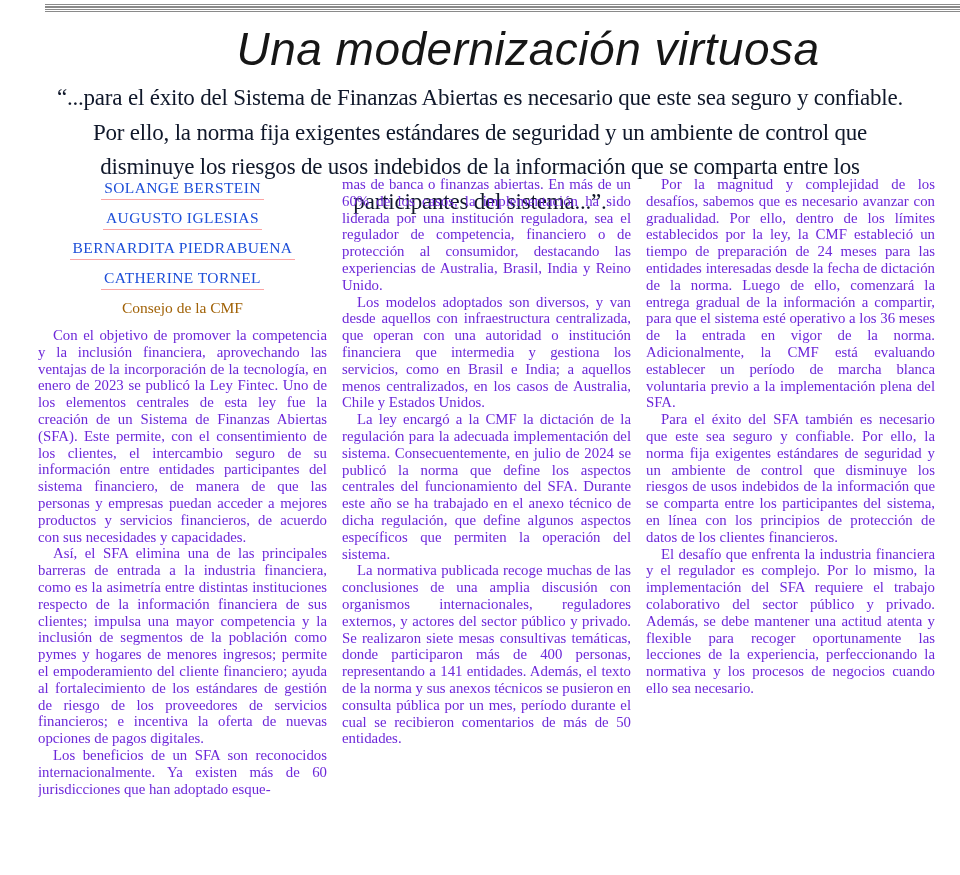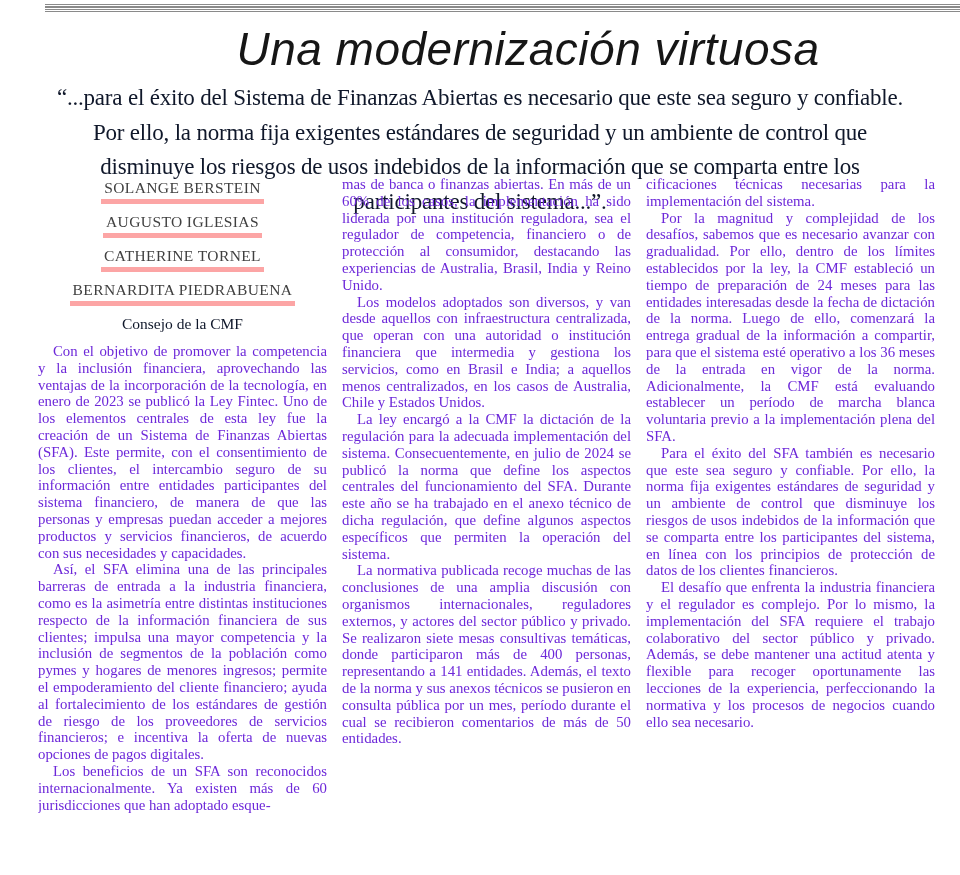--- a/index.html
+++ b/index.html
@@ -46,26 +46,26 @@
     display: flex; gap: 15px; overflow: hidden;
   }
   .col { flex: 0 0 289px; width: 289px; }
 
   .byline { text-align: center; padding: 3px 0 10px; }
   .name-row { margin-bottom: 9px; }
   .author-name {
     display: inline-block;
     font-size: 15.5px; line-height: 18.5px;
     letter-spacing: 0.4px;
-    border-bottom: 5px solid #fca5a5;
+    border-bottom: 1px solid #fca5a5;
     padding: 0 3px 1.5px;
-    color: #404040;
+    color: #1d4ed8;
     white-space: nowrap;
   }
-  .affiliation { font-size: 15.5px; line-height: 18px; margin-top: 2px; color: #0f172a; }
+  .affiliation { font-size: 15.5px; line-height: 18px; margin-top: 2px; color: #a16207; }
 
   .col p {
     margin: 0;
     font-size: 14.8px;
     line-height: 16.8px;
     text-align: justify;
     color: #6d28d9;
   }
   .col p.indent { text-indent: 15px; }
 </style>
@@ -84,40 +84,39 @@
 
     <div class="col">
       <div class="byline">
         <div class="name-row">
           <span class="author-name">SOLANGE BERSTEIN</span>
         </div>
         <div class="name-row">
           <span class="author-name">AUGUSTO IGLESIAS</span>
         </div>
         <div class="name-row">
-          <span class="author-name">CATHERINE TORNEL</span>
+          <span class="author-name">BERNARDITA PIEDRABUENA</span>
         </div>
         <div class="name-row">
-          <span class="author-name">BERNARDITA PIEDRABUENA</span>
+          <span class="author-name">CATHERINE TORNEL</span>
         </div>
         <div class="affiliation">Consejo de la CMF</div>
       </div>
       <p class="indent">Con el objetivo de promover la competencia y la inclusión financiera, aprovechando las ventajas de la incorporación de la tecnología, en enero de 2023 se publicó la Ley Fintec. Uno de los elementos centrales de esta ley fue la creación de un Sistema de Finanzas Abiertas (SFA). Este permite, con el consentimiento de los clientes, el intercambio seguro de su información entre entidades participantes del sistema financiero, de manera de que las personas y empresas puedan acceder a mejores productos y servicios financieros, de acuerdo con sus necesidades y capacidades.</p>
       <p class="indent">Así, el SFA elimina una de las principales barreras de entrada a la industria financiera, como es la asimetría entre distintas instituciones respecto de la información financiera de sus clientes; impulsa una mayor competencia y la inclusión de segmentos de la población como pymes y hogares de menores ingresos; permite el empoderamiento del cliente financiero; ayuda al fortalecimiento de los estándares de gestión de riesgo de los proveedores de servicios financieros; e incentiva la oferta de nuevas opciones de pagos digitales.</p>
       <p class="indent">Los beneficios de un SFA son reconocidos internacionalmente. Ya existen más de 60 jurisdicciones que han adoptado esque-</p>
     </div>
 
     <div class="col">
       <p>mas de banca o finanzas abiertas. En más de un 60% de los casos, la implementación ha sido liderada por una institución reguladora, sea el regulador de competencia, financiero o de protección al consumidor, destacando las experiencias de Australia, Brasil, India y Reino Unido.</p>
       <p class="indent">Los modelos adoptados son diversos, y van desde aquellos con infraestructura centralizada, que operan con una autoridad o institución financiera que intermedia y gestiona los servicios, como en Brasil e India; a aquellos menos centralizados, en los casos de Australia, Chile y Estados Unidos.</p>
       <p class="indent">La ley encargó a la CMF la dictación de la regulación para la adecuada implementación del sistema. Consecuentemente, en julio de 2024 se publicó la norma que define los aspectos centrales del funcionamiento del SFA. Durante este año se ha trabajado en el anexo técnico de dicha regulación, que define algunos aspectos específicos que permiten la operación del sistema.</p>
       <p class="indent">La normativa publicada recoge muchas de las conclusiones de una amplia discusión con organismos internacionales, reguladores externos, y actores del sector público y privado. Se realizaron siete mesas consultivas temáticas, donde participaron más de 400 personas, representando a 141 entidades. Además, el texto de la norma y sus anexos técnicos se pusieron en consulta pública por un mes, período durante el cual se recibieron comentarios de más de 50 entidades.</p>
     </div>
 
     <div class="col">
-      <p>cificaciones técnicas necesarias para la implementación del sistema.</p>
       <p class="indent">Por la magnitud y complejidad de los desafíos, sabemos que es necesario avanzar con gradualidad. Por ello, dentro de los límites establecidos por la ley, la CMF estableció un tiempo de preparación de 24 meses para las entidades interesadas desde la fecha de dictación de la norma. Luego de ello, comenzará la entrega gradual de la información a compartir, para que el sistema esté operativo a los 36 meses de la entrada en vigor de la norma. Adicionalmente, la CMF está evaluando establecer un período de marcha blanca voluntaria previo a la implementación plena del SFA.</p>
       <p class="indent">Para el éxito del SFA también es necesario que este sea seguro y confiable. Por ello, la norma fija exigentes estándares de seguridad y un ambiente de control que disminuye los riesgos de usos indebidos de la información que se comparta entre los participantes del sistema, en línea con los principios de protección de datos de los clientes financieros.</p>
       <p class="indent">El desafío que enfrenta la industria financiera y el regulador es complejo. Por lo mismo, la implementación del SFA requiere el trabajo colaborativo del sector público y privado. Además, se debe mantener una actitud atenta y flexible para recoger oportunamente las lecciones de la experiencia, perfeccionando la normativa y los procesos de negocios cuando ello sea necesario.</p>
     </div>
 
   </div>
 </div>
 
 </body></html>

